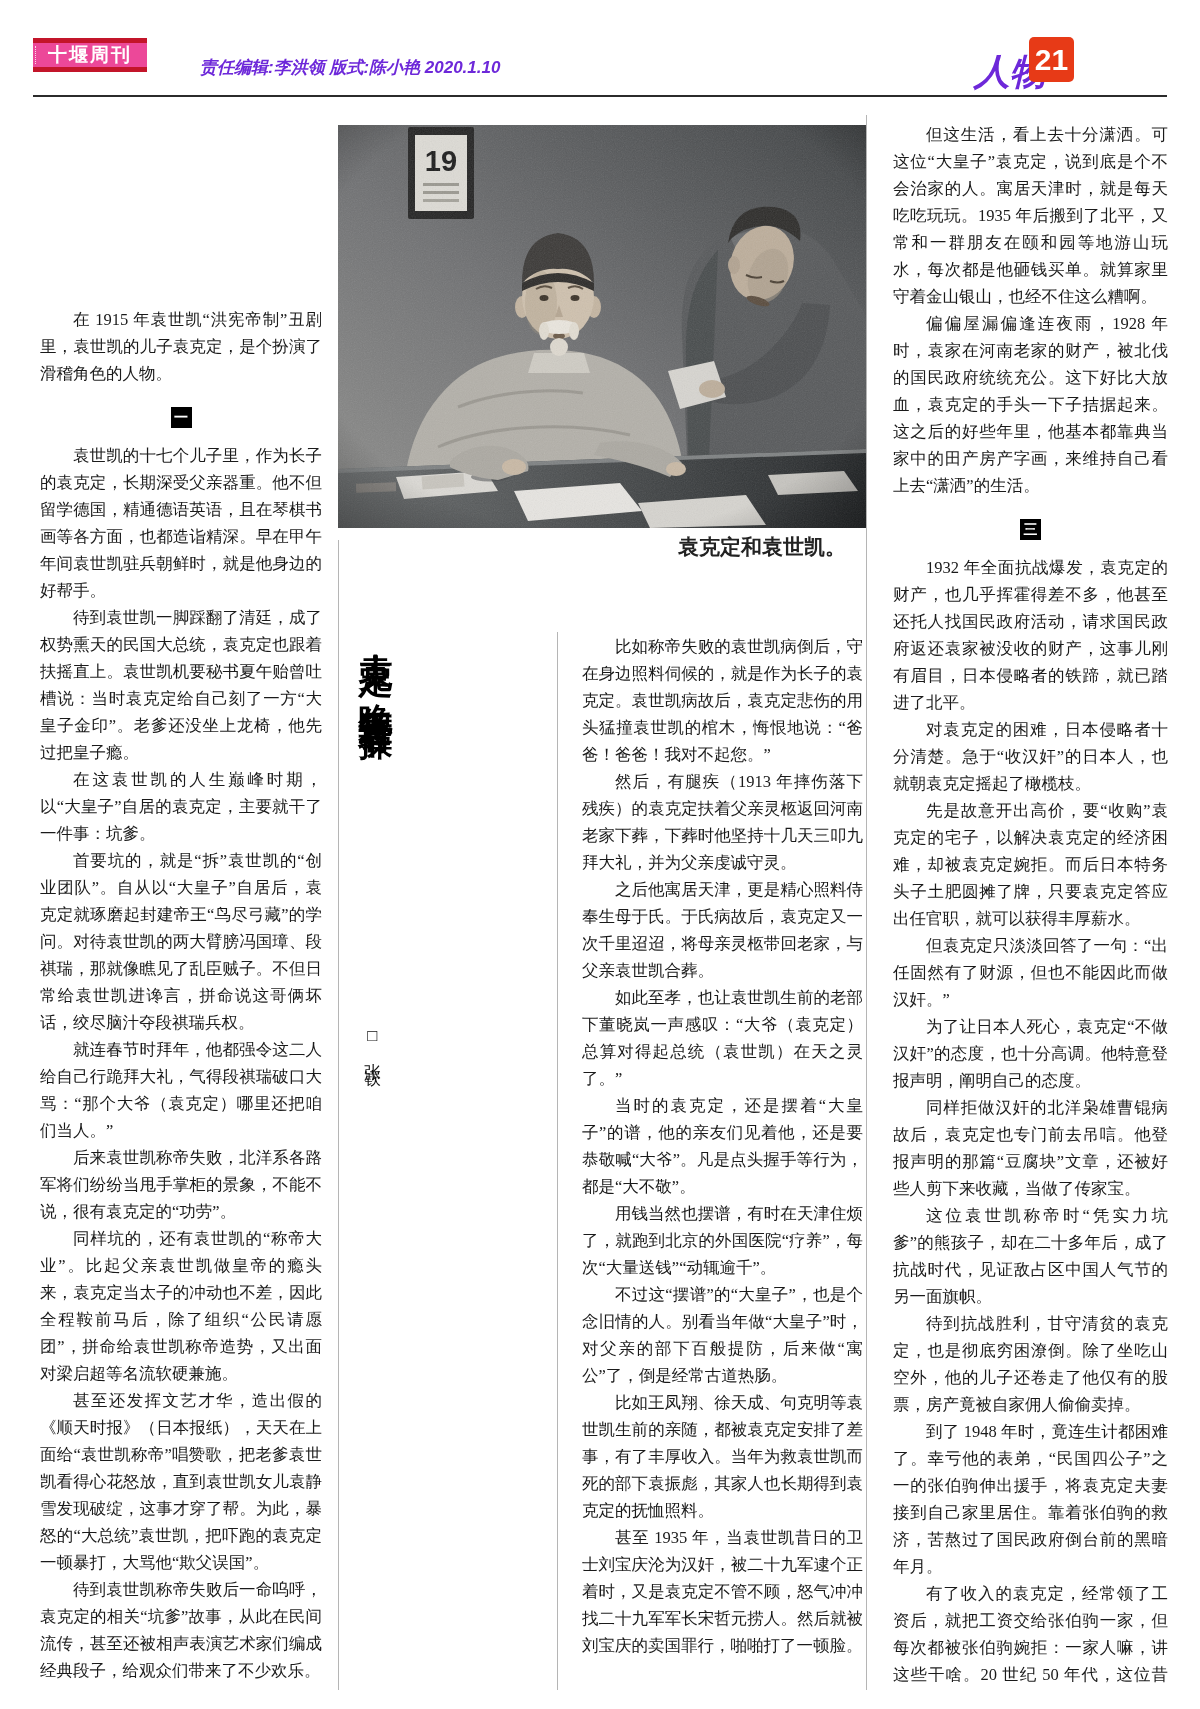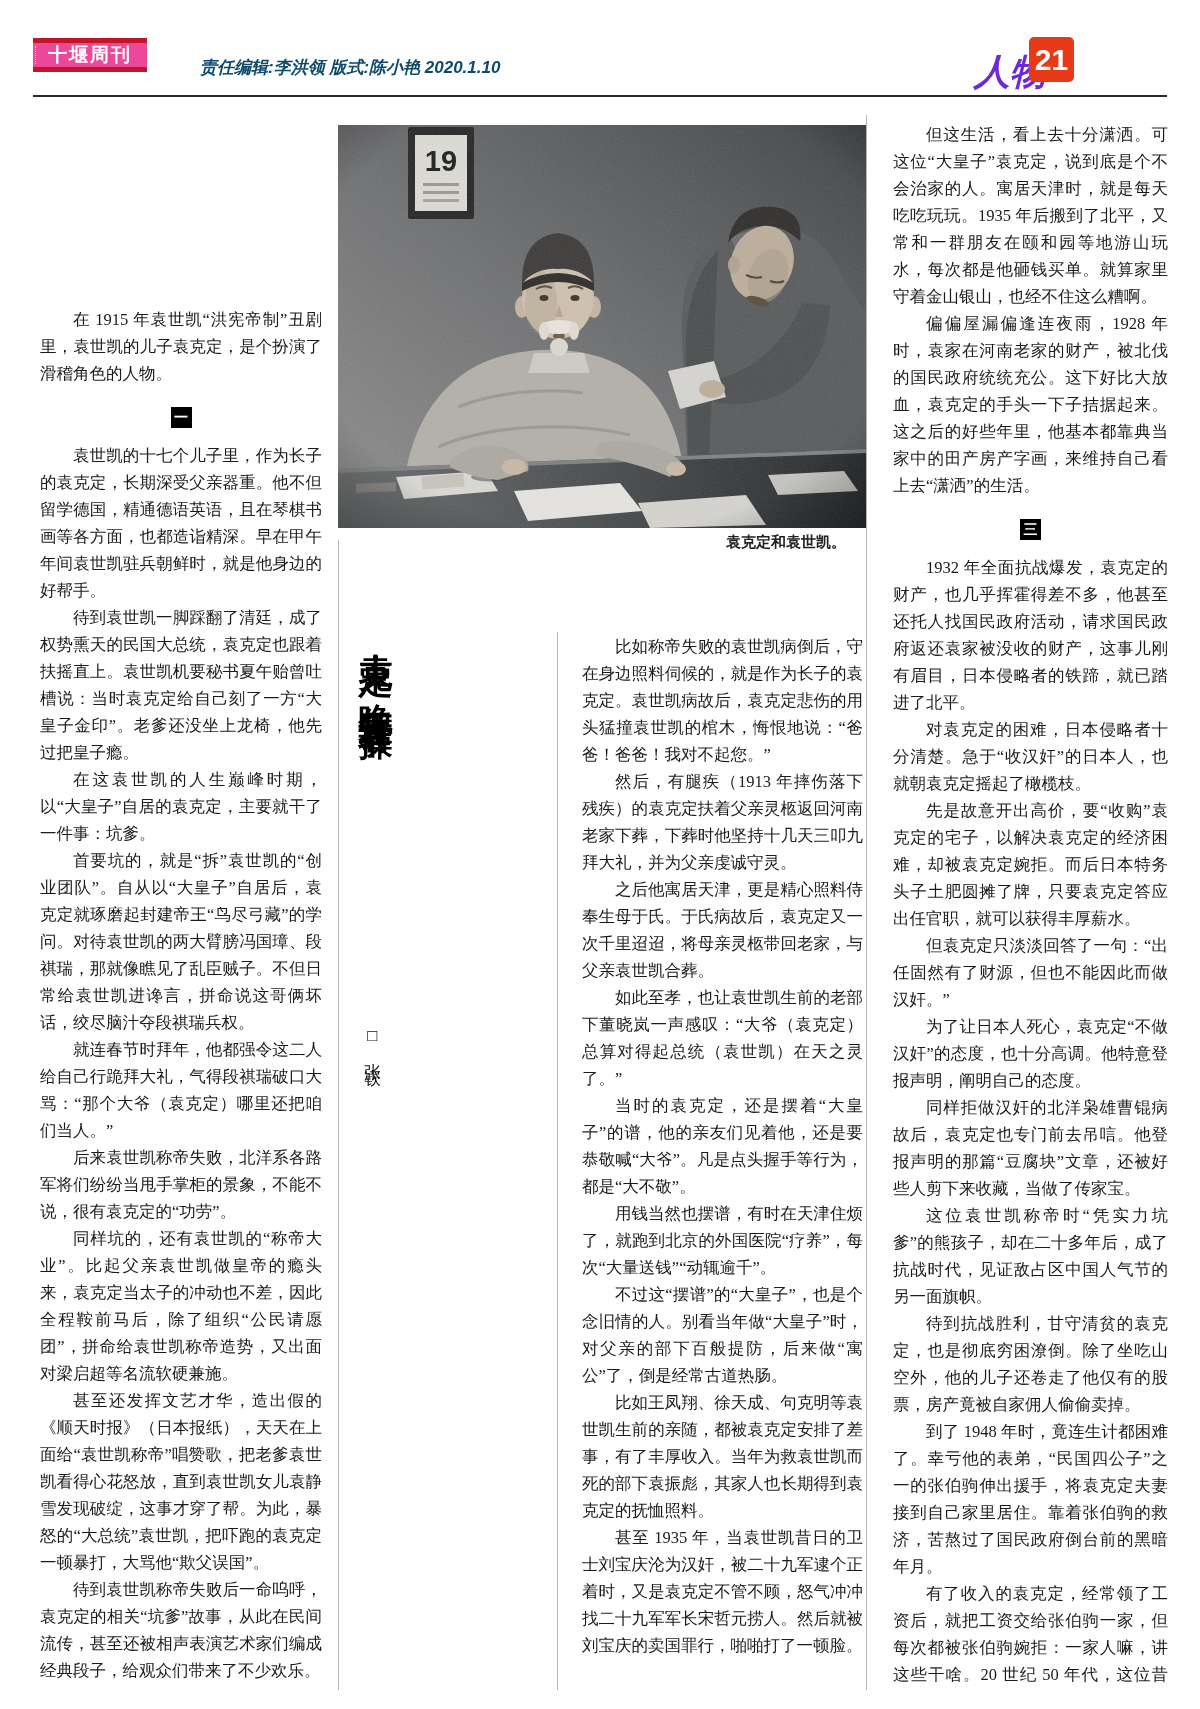--- a/index.html
+++ b/index.html
@@ -9,42 +9,42 @@
   
   .logo{position:absolute;left:33px;top:38px;width:114px;height:34px;}
   .logo .bar{height:5px;background:#c3152a;}
   .logo .mid{height:24px;background:#ec4899;color:#fff;text-align:center;
              font-family:"Liberation Sans","DejaVu Sans",sans-serif;font-weight:bold;
              font-size:19px;line-height:24px;letter-spacing:2px;position:relative;}
   .logo .side{position:absolute;left:2px;top:3px;width:4px;height:18px;
               border-left:1px dotted rgba(255,255,255,.8);}
   .editor-line{position:absolute;left:200px;top:56px;
                font-family:"Liberation Sans","DejaVu Sans",sans-serif;
-               font-weight:bold;font-style:italic;font-size:17px;color:#0c4a6e;}
+               font-weight:bold;font-style:italic;font-size:17px;color:#6d28d9;}
   .section-label{position:absolute;left:974px;top:48px;
                  font-family:"Liberation Sans","DejaVu Sans",sans-serif;
                  font-weight:bold;font-size:36px;color:#6d28d9;font-style:italic;}
   .page-num{position:absolute;left:1020px;top:37px;width:45px;height:45px;
             background:#e73a17;color:#fff;border-radius:5px;text-align:center;
             font-family:Liberation Sans, sans-serif;
             font-weight:bold;font-size:30px;line-height:45px;margin-left:9px;}
   .header-rule{position:absolute;left:33px;top:95px;width:1134px;height:2px;background:#2b2b2b;}
 
   
   .vrule{position:absolute;width:1px;background:#b5b5b5;}
   #rule-left{left:338px;top:540px;height:1150px;}
   #rule-mid{left:557px;top:632px;height:1058px;}
   #rule-right{left:866px;top:115px;height:1575px;}
 
   
   .photo{position:absolute;left:338px;top:125px;width:528px;height:403px;background:#6d6f70;}
   .photo svg{display:block;}
   .photo-caption{position:absolute;left:558px;top:533px;width:288px;text-align:right;
                  font-family:"Liberation Sans","DejaVu Sans",sans-serif;
-                 font-weight:bold;font-size:15px;color:#222;}
+                 font-weight:bold;font-size:21px;color:#222;}
 
   
   .headline{position:absolute;left:352px;top:626px;height:420px;
             writing-mode:vertical-rl;text-orientation:mixed;
             font-weight:bold;font-size:34px;letter-spacing:4px;color:#000;}
   .byline{position:absolute;left:361px;top:1026px;height:130px;
           writing-mode:vertical-rl;font-size:17px;letter-spacing:5px;color:#111;}
 
   
   .col{position:absolute;font-size:16.5px;line-height:27px;text-align:justify;overflow:hidden;}

